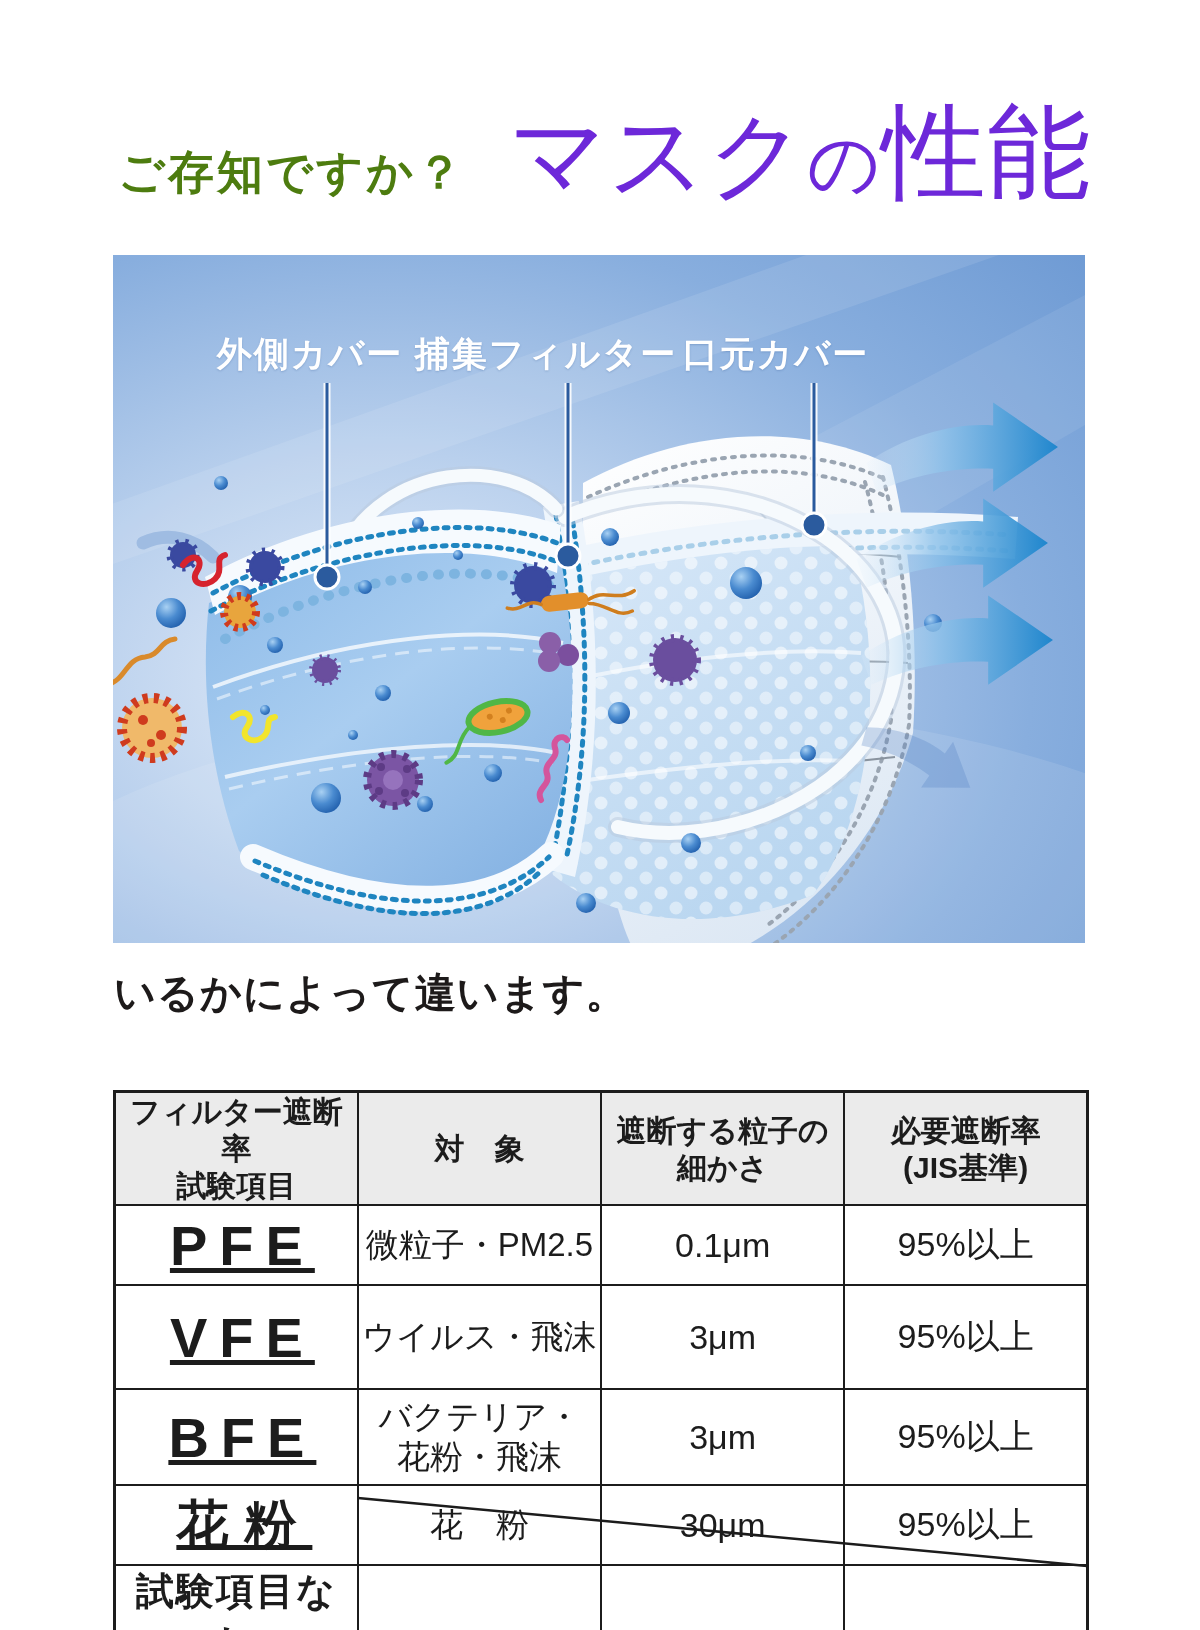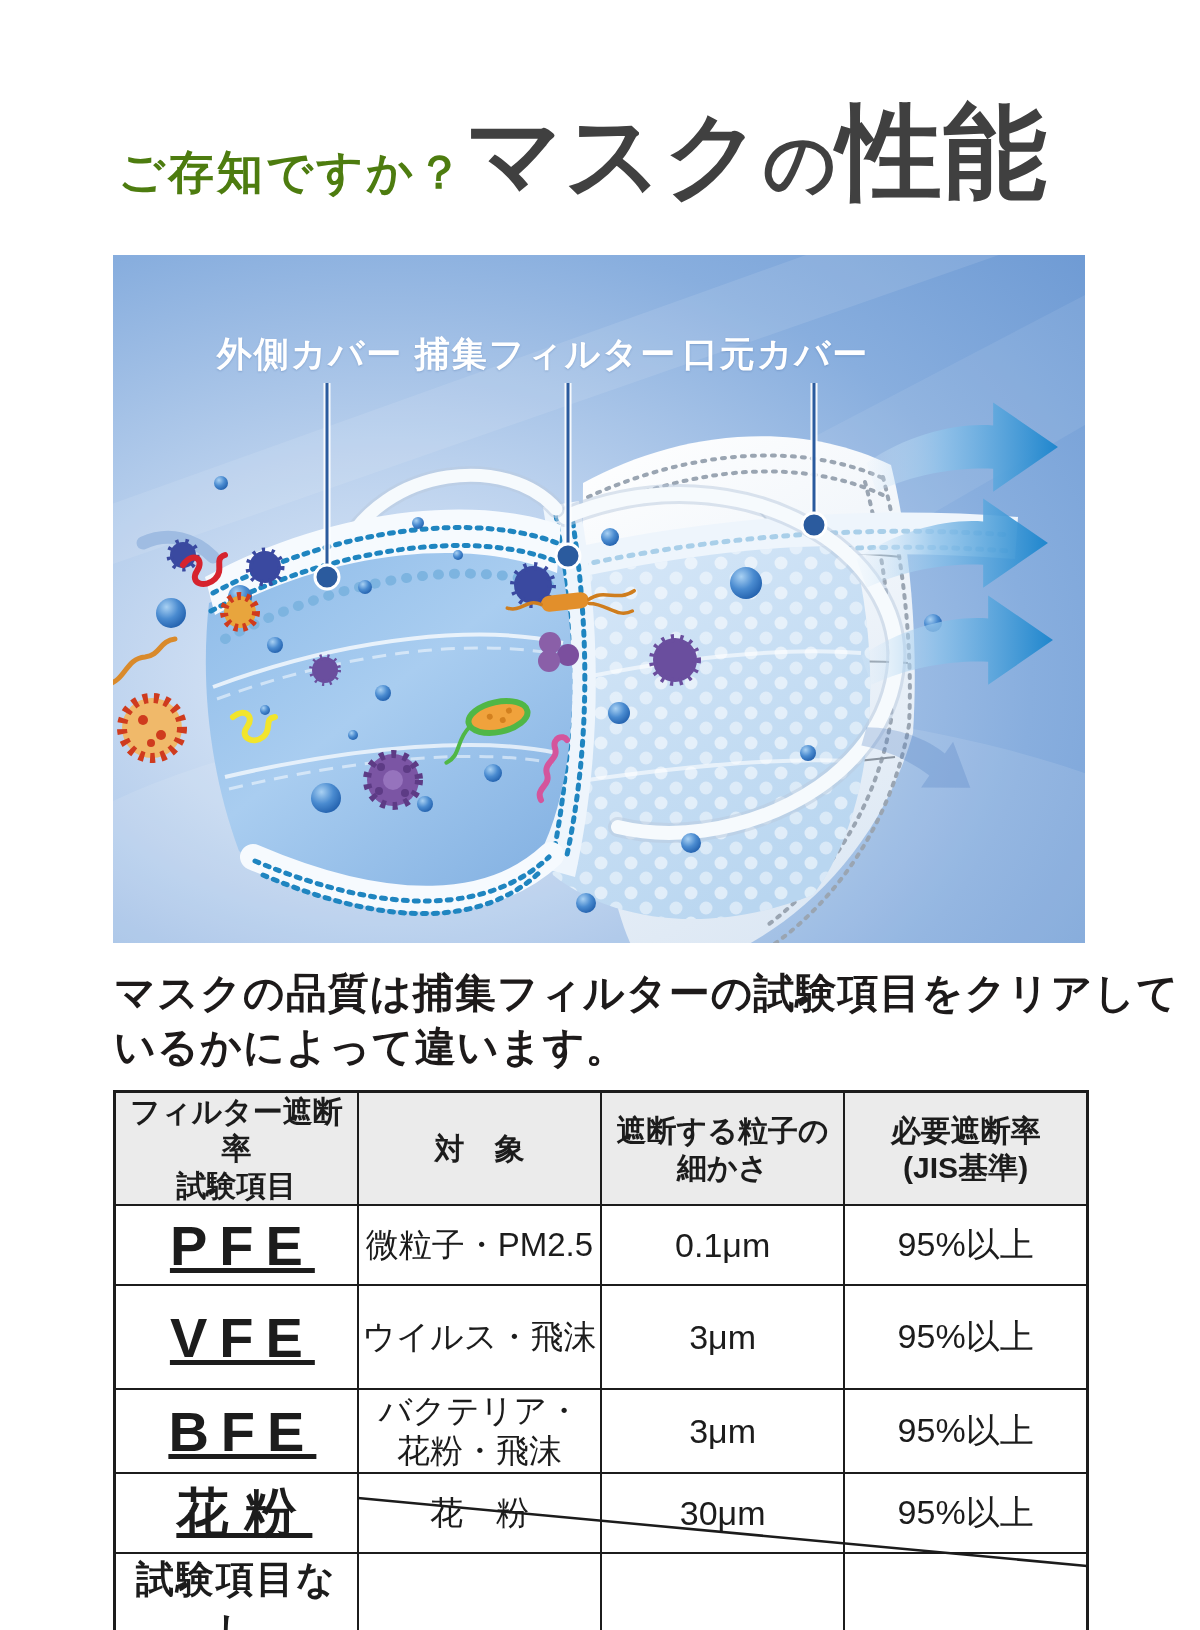--- a/index.html
+++ b/index.html
@@ -3,21 +3,21 @@
 <meta charset="utf-8">
 <style>
   * { margin:0; padding:0; box-sizing:border-box; }
   html,body { background:#ffffff; }
   body { font-family:"Liberation Sans","DejaVu Sans",sans-serif; color:#1d1a1a; }
   .page { position:relative; width:1200px; height:1630px; background:#ffffff; overflow:hidden; }
 
   
   .title-row { position:absolute; left:118px; top:84px; white-space:nowrap; }
   .title-prefix { display:inline-block; font-size:46px; font-weight:700; letter-spacing:3px; color:#4d7c0f; vertical-align:baseline; }
-  .title-main { display:inline-block; font-weight:700; color:#404040; vertical-align:baseline; letter-spacing:1px; }
+  .title-main { display:inline-block; margin-left:44px; font-weight:400; color:#6d28d9; vertical-align:baseline; letter-spacing:1px; }
   .title-main .big  { font-size:96px; }
   .title-main .mid  { font-size:72px; }
   .title-main .huge { font-size:104px; }
 
   
   .illus { position:absolute; left:113px; top:255px; width:972px; height:876px; overflow:hidden; }
   .illus svg { display:block; }
   .callout-label { position:absolute; top:76px; transform:translateX(-50%); color:#ffffff;
                    font-size:35px; font-weight:700; letter-spacing:2px; white-space:nowrap;
                    text-shadow:0 1px 2px rgba(40,80,140,.25); }
@@ -238,21 +238,20 @@
         <circle cx="701" cy="270" r="12" fill="#2b5b9e" stroke="#ffffff" stroke-width="3"></circle>
       </g>
     </svg>
 
     <div class="callout-label cl-1">外側カバー</div>
     <div class="callout-label cl-2">捕集フィルター</div>
     <div class="callout-label cl-3">口元カバー</div>
   </div>
 
   <div class="desc">
-    <div>マスクの品質は捕集フィルターの試験項目をクリアして</div>
     <div>いるかによって違います。</div>
   </div>
 
   <table class="spec-table">
     <colgroup>
         <col>
         <col>
         <col>
         <col>
       </colgroup>
@@ -281,21 +280,21 @@
         <td class="cell-target">微粒子・PM2.5</td>
         <td class="cell-size">0.1μm</td>
         <td class="cell-rate">95%以上</td>
       </tr>
       <tr style="height:104px;">
         <td class="cell-item">VFE</td>
         <td class="cell-target">ウイルス・飛沫</td>
         <td class="cell-size">3μm</td>
         <td class="cell-rate">95%以上</td>
       </tr>
-      <tr style="height:84px;">
+      <tr style="height:96px;">
         <td class="cell-item">BFE</td>
         <td class="cell-target">
           <div>バクテリア・</div>
           <div>花粉・飛沫</div>
         </td>
         <td class="cell-size">3μm</td>
         <td class="cell-rate">95%以上</td>
       </tr>
       <tr style="height:80px;">
         <td class="cell-item kanji">花粉</td>

